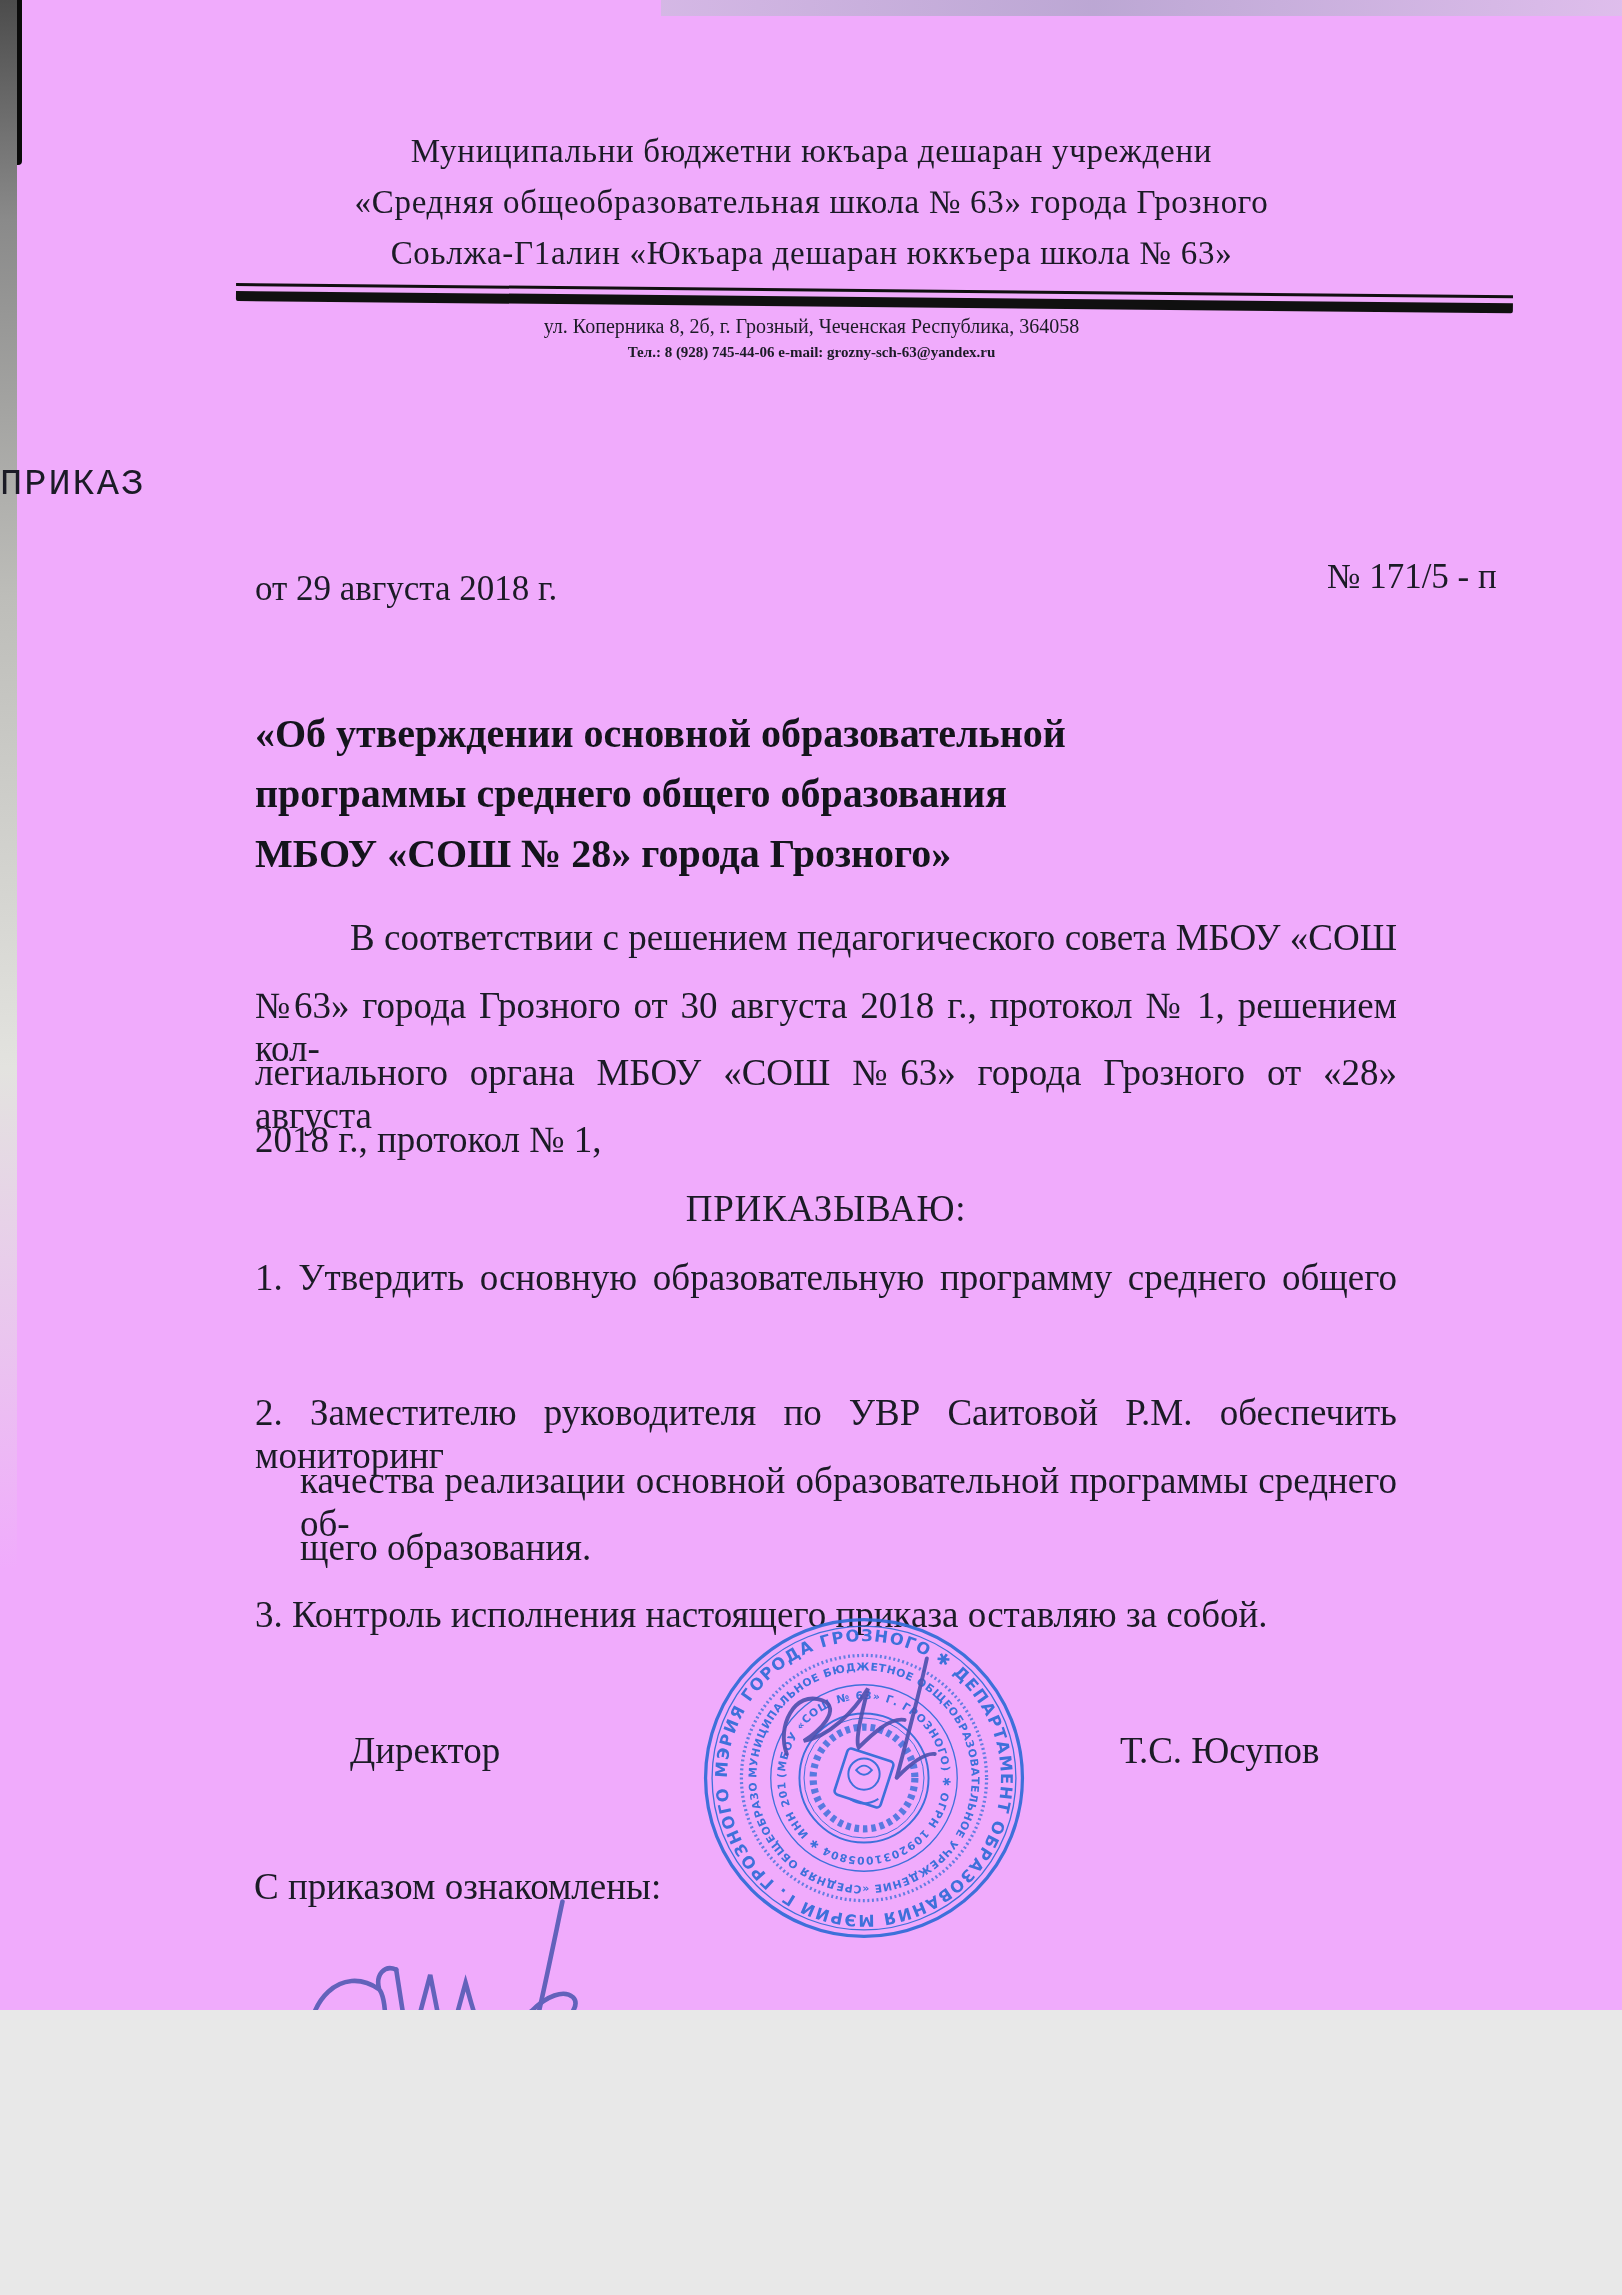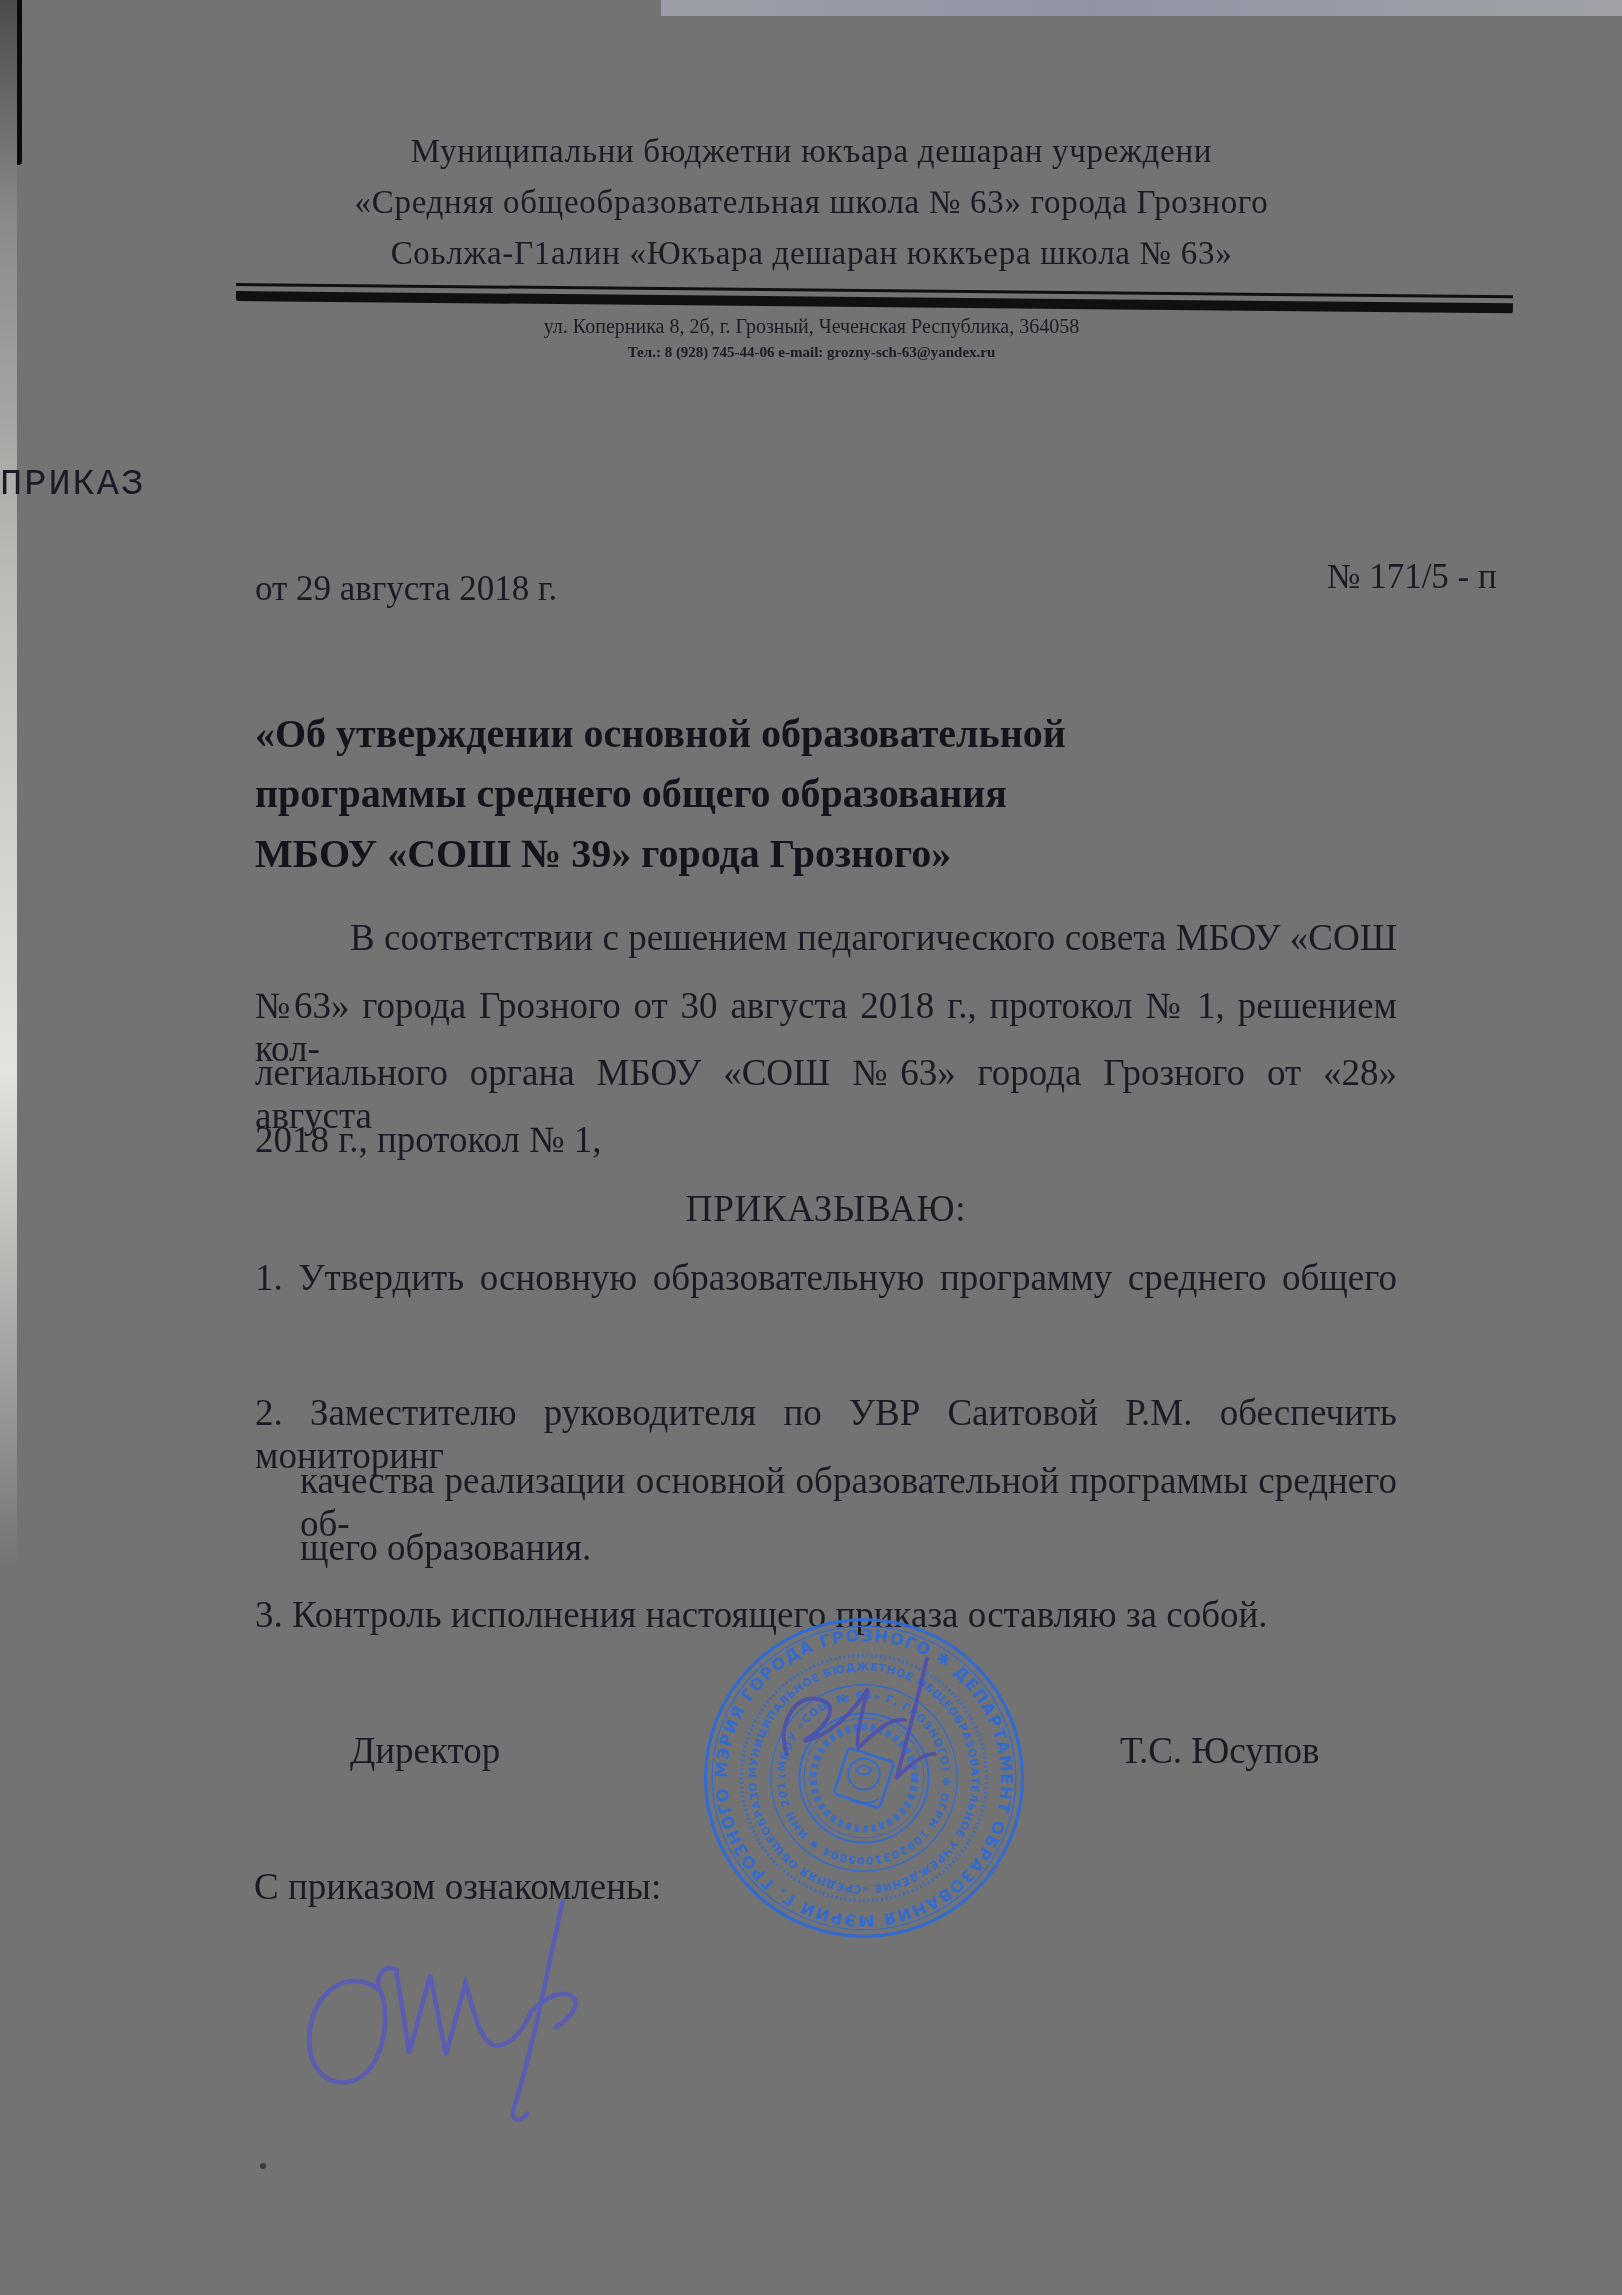--- a/index.html
+++ b/index.html
@@ -1,19 +1,19 @@
 <!DOCTYPE html>
 <html lang="ru" style="font-size:10.5px"><head>
 <meta charset="utf-8">
 <style>
   html,body{margin:0;padding:0;background:#e8e8e8;}
   .page{
     position:relative;
-    width:1623px;height:2295px;
-    background:#737373;
+    width:1623px;height:2010px;
+    background:#f0abfc;
     overflow:hidden;
     font-family:"Liberation Serif","DejaVu Serif",serif;
     color:#1b1b26;
   }
   
   .corner-black{position:absolute;left:0;top:0;width:22px;height:165px;background:#0b0b0b;border-radius:0 0 3.9px 1.3px;}
   .left-strip{position:absolute;left:0;top:0;width:17px;height:1570px;
     background:linear-gradient(#4c4c4c 0%,#8a8a8a 14%,#bdbdb9 38%,#e3e3df 68%,rgba(250,250,248,0) 100%);}
   .top-strip{position:absolute;left:661px;top:0;width:962px;height:15.7px;
     background:linear-gradient(90deg,rgba(190,194,210,.55),rgba(160,165,190,.65) 45%,rgba(205,208,220,.5));}
@@ -77,21 +77,21 @@
   <div class="addr">ул. Коперника 8, 2б, г. Грозный, Чеченская Республика, 364058</div>
   <div class="tel">Тел.: 8 (928) 745-44-06   e-mail: grozny-sch-63@yandex.ru</div>
 
   <div class="order-title">ПРИКАЗ</div>
   <div class="meta-date">от 29 августа  2018 г.</div>
   <div class="meta-number">№ 171/5 - п</div>
 
   <div class="subject">
     <div>«Об утверждении основной образовательной</div>
     <div>программы среднего общего образования</div>
-    <div>МБОУ «СОШ №  39» города Грозного»</div>
+    <div>МБОУ «СОШ №  28» города Грозного»</div>
   </div>
 
   <div class="bline just p1">В соответствии с решением педагогического совета МБОУ «СОШ</div>
   <div class="bline just p2">№63» города Грозного от 30 августа 2018 г., протокол № 1, решением кол-</div>
   <div class="bline just p3">легиального органа МБОУ «СОШ №63» города Грозного от «28» августа</div>
   <div class="bline p4">2018 г., протокол № 1,</div>
 
   <div class="resolve">ПРИКАЗЫВАЮ:</div>
 
   <div class="bline just i1l1">1. Утвердить основную образовательную программу среднего общего</div>

